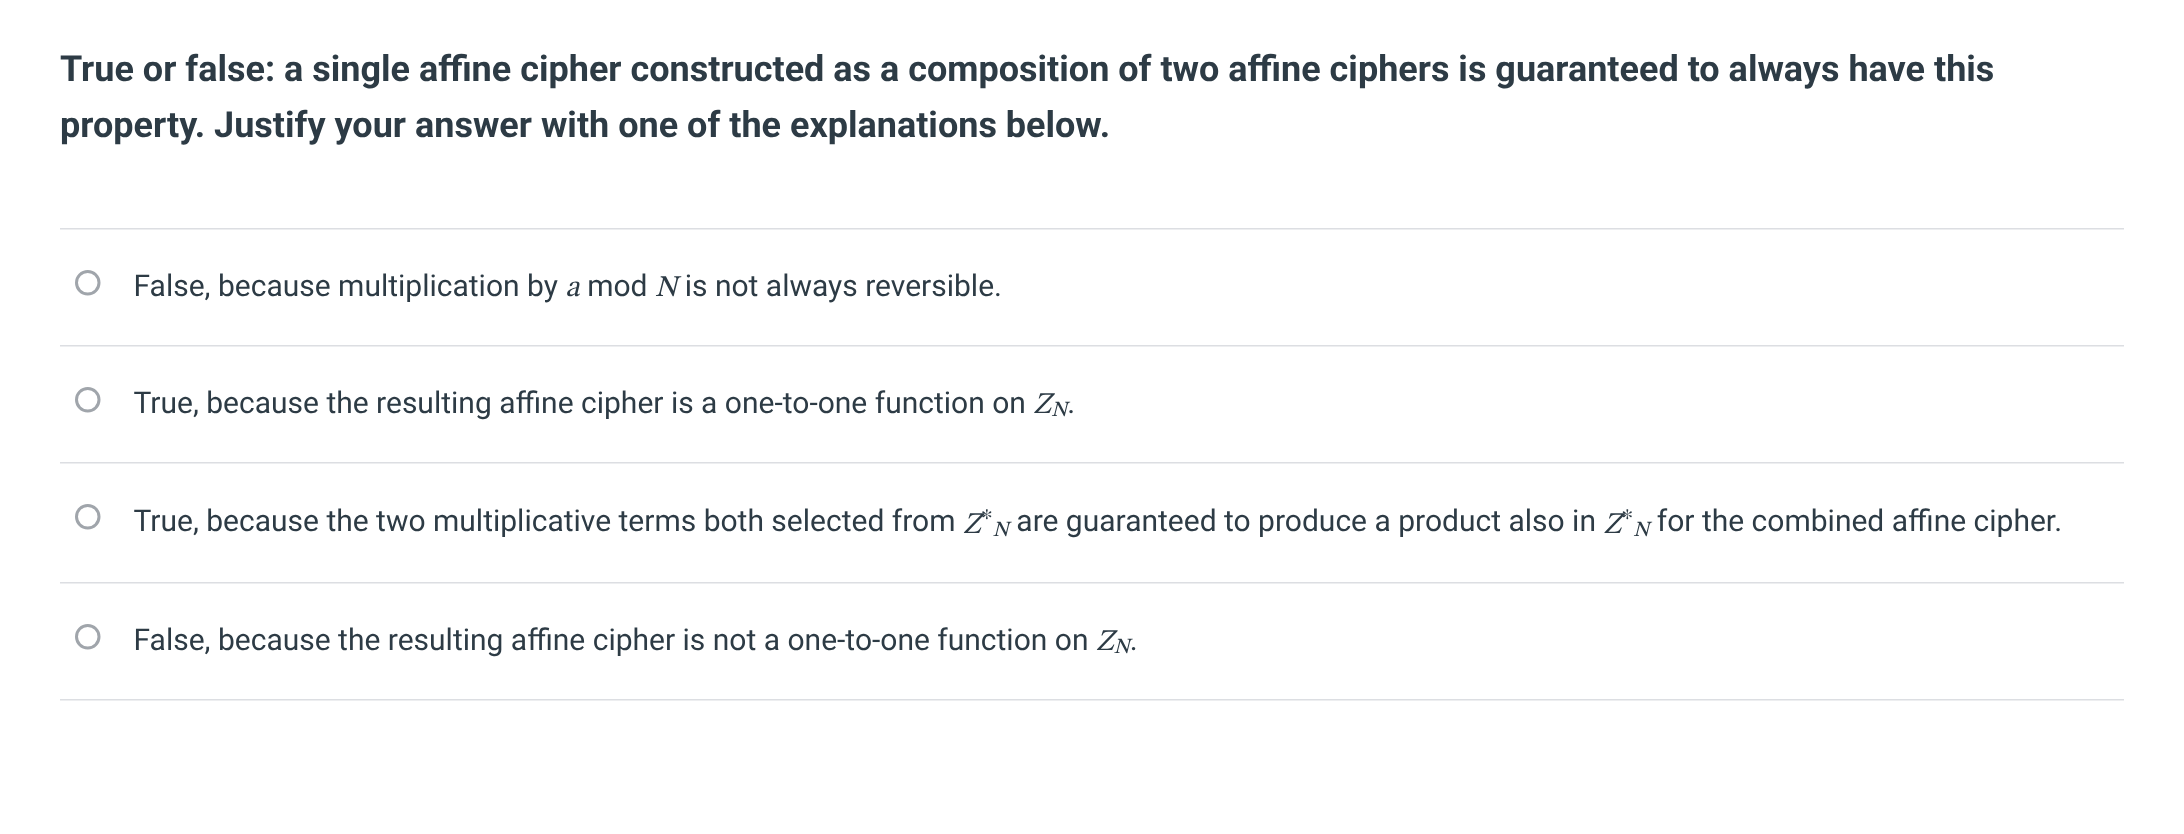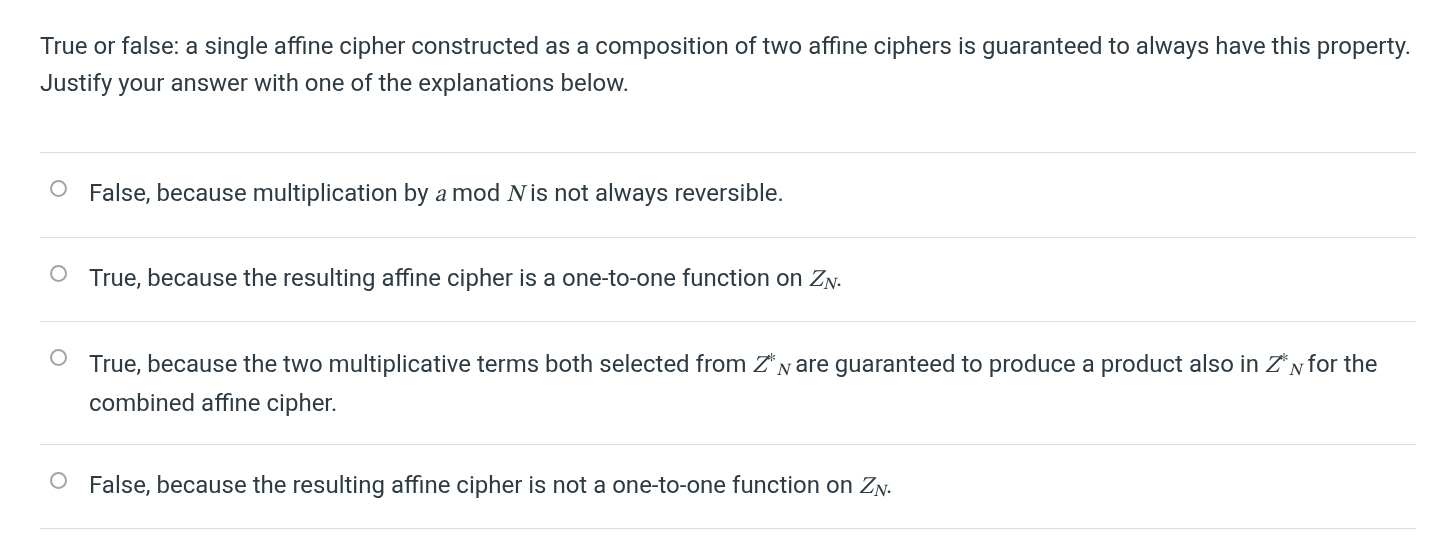--- a/index.html
+++ b/index.html
@@ -12,21 +12,21 @@
     background: #ffffff;
     width: 1456px;
     height: 556px;
     padding: 28px 40px 0 40px;
     color: #2d3b45;
   }
   .question-text {
     font-size: 24px;
     line-height: 1.55;
     color: #2d3b45;
-    font-weight: 400;
+    font-weight: 700;
     margin-bottom: 50px;
   }
   .options {
     border-top: 1px solid #dcdee2;
   }
   .option {
     display: flex;
     align-items: flex-start;
     padding: 22px 0 22px 0;
     border-bottom: 1px solid #dcdee2;
@@ -36,21 +36,21 @@
     flex: 0 0 auto;
     width: 17px;
     height: 17px;
     border: 2px solid #a0a5ab;
     border-radius: 50%;
     margin-top: 5px;
     margin-left: 10px;
     background: #fff;
   }
   .option-text {
-    font-size: 24px;
+    font-size: 20px;
     line-height: 1.55;
     color: #2d3b45;
   }
   .math-it {
     font-family: "Cambria Math", "STIX Two Math", "Times New Roman", serif;
     font-style: italic;
   }
   .math-up {
     font-family: "Cambria Math", "STIX Two Math", "Times New Roman", serif;
     font-style: normal;

